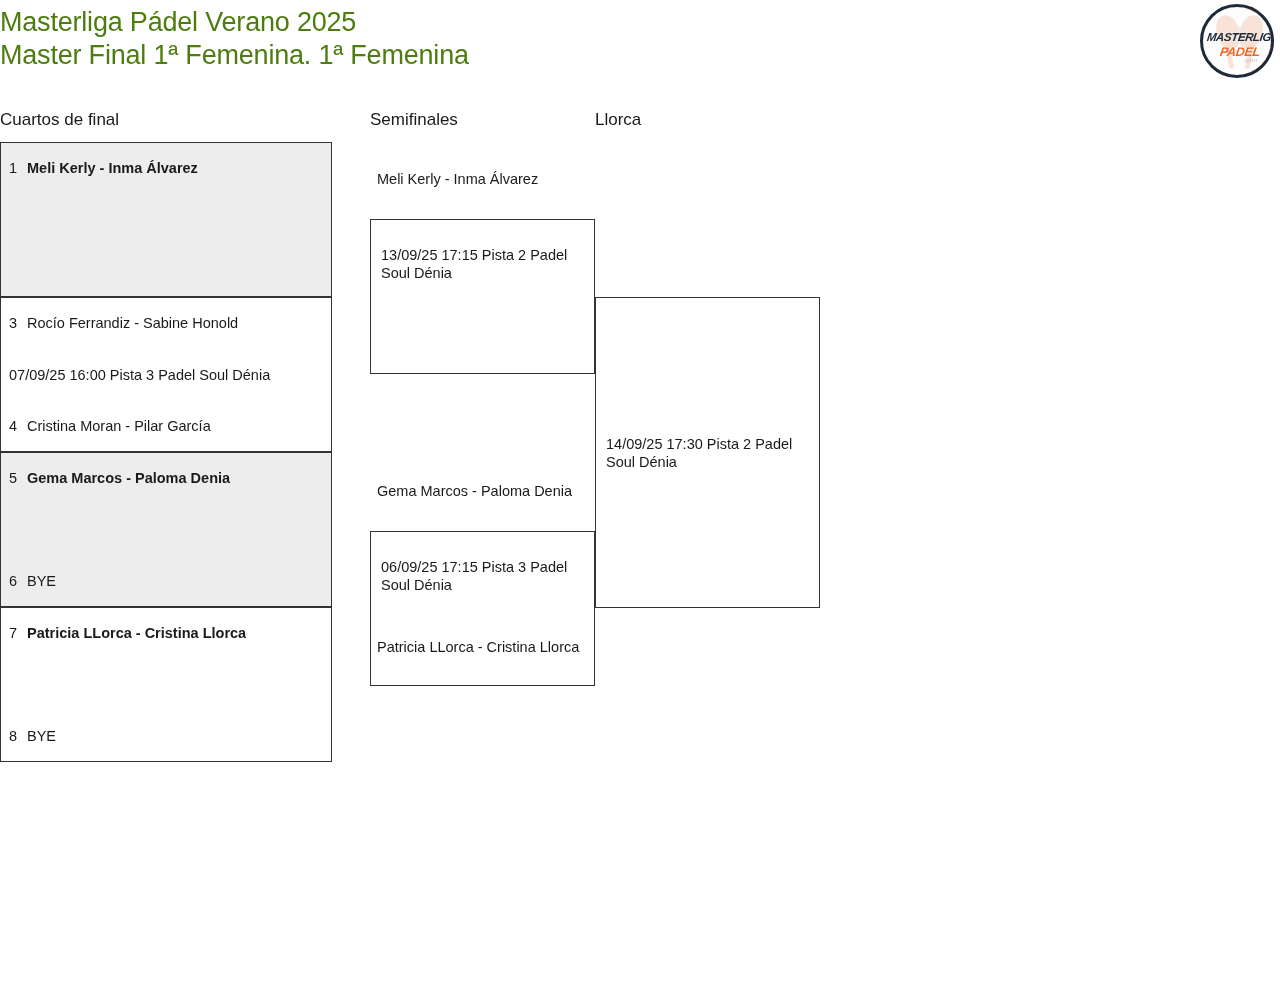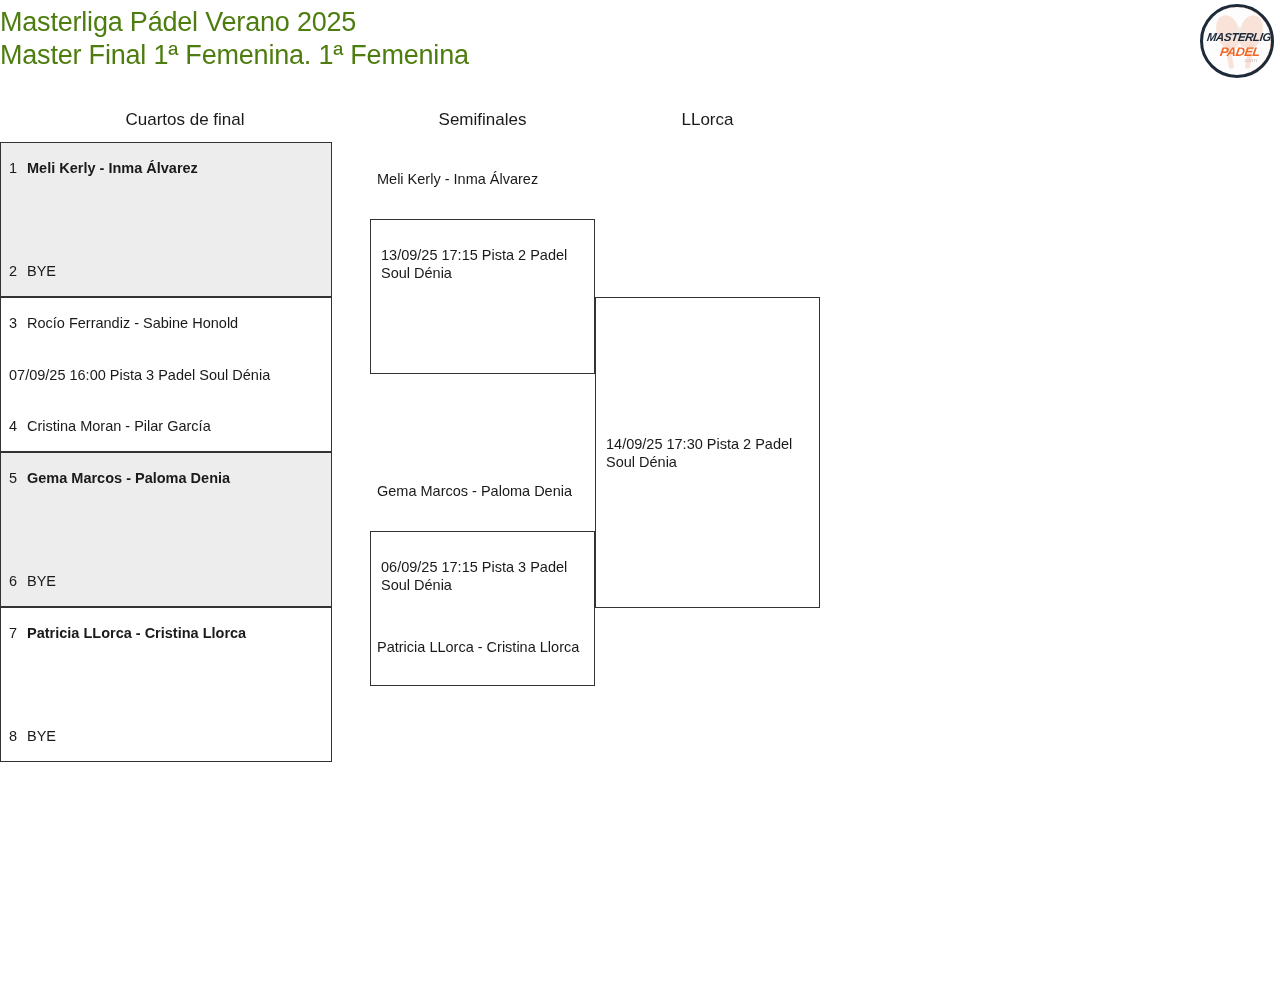--- a/index.html
+++ b/index.html
@@ -111,21 +111,20 @@
     color: #c8b8b0;
     letter-spacing: 0.3px;
   }
 
   
   .round-header {
     position: absolute;
     font-size: 17px;
     color: #1a1a1a;
     white-space: nowrap;
-    text-align: center;
   }
   #hdr-qf  { left: 0px;   top: 110px; width: 370px; }
   #hdr-sf  { left: 370px; top: 110px; width: 225px; }
   #hdr-f   { left: 595px; top: 110px; width: 225px; }
 
   
   .box {
     position: absolute;
     box-sizing: border-box;
     border: 1px solid #333333;
@@ -219,28 +218,25 @@
     <div class="logo-racket handle2"></div>
     <div class="logo-ball"></div>
     <div class="logo-txt1">MASTERLIGA</div>
     <div class="logo-txt2">PADEL</div>
     <div class="logo-txt3">.com</div>
   </div>
 </div>
 
 <div class="round-header" id="hdr-qf">Cuartos de final</div>
 <div class="round-header" id="hdr-sf">Semifinales</div>
-<div class="round-header" id="hdr-f">LLorca</div>
+<div class="round-header" id="hdr-f">Llorca</div>
 
 <div class="box qf-box shaded" id="qf1">
   <div class="slot top">
     <span class="seed">1</span><span class="team winner">Meli Kerly - Inma Álvarez</span>
-  </div>
-  <div class="slot bottom">
-    <span class="seed">2</span><span class="team">BYE</span>
   </div>
   <div class="match-info"></div>
 </div>
 
 <div class="box qf-box" id="qf2">
   <div class="slot top">
     <span class="seed">3</span><span class="team">Rocío Ferrandiz - Sabine Honold</span>
   </div>
   <div class="slot bottom">
     <span class="seed">4</span><span class="team">Cristina Moran - Pilar García</span>

